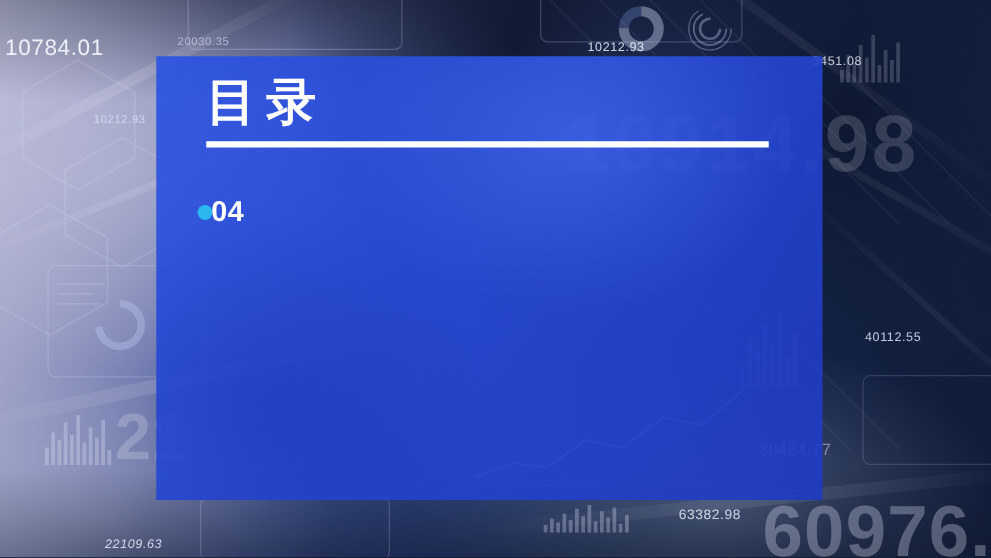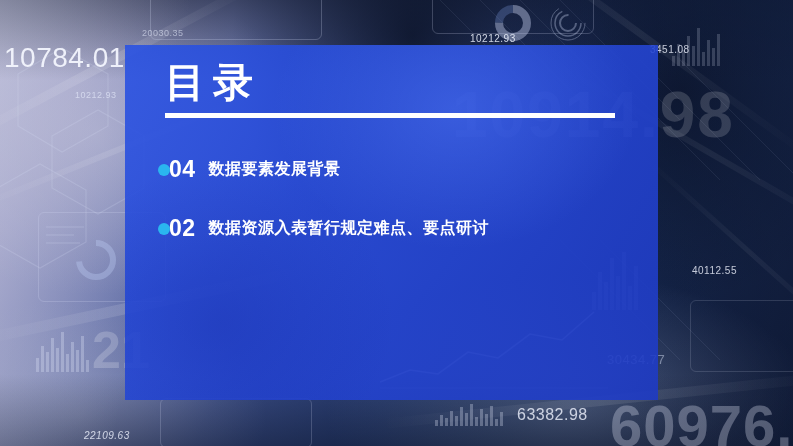--- a/index.html
+++ b/index.html
@@ -223,51 +223,45 @@
     <svg width="230" height="90" viewBox="0 0 230 90" fill="none">
       <polyline points="0,82 30,70 58,74 88,52 118,58 150,34 182,40 214,12" stroke="rgba(235,240,255,.75)" stroke-width="1.6"></polyline>
       <line x1="0" y1="88" x2="228" y2="88" stroke="rgba(220,228,250,.45)" stroke-width="1"></line>
     </svg>
   </div>
 
   <div class="ghost" style="left:452px;top:78px;font-size:64px;letter-spacing:2px;">10914.98</div>
   <div class="ghost" style="left:610px;top:392px;font-size:58px;letter-spacing:1px;color:rgba(235,240,255,.30);">60976.21</div>
   <div class="ghost" style="left:92px;top:320px;font-size:52px;color:rgba(255,255,255,.20);">21</div>
 
-  <div class="num" style="left:4px;top:42px;font-size:28px;color:rgba(245,247,255,.92);">10784.01</div>
+  <div class="num" style="left:4px;top:28px;font-size:18px;color:rgba(245,247,255,.92);">10784.01</div>
   <div class="num" style="left:142px;top:28px;font-size:9px;color:rgba(235,240,255,.55);">20030.35</div>
   <div class="num" style="left:75px;top:90px;font-size:9px;color:rgba(235,240,255,.60);">10212.93</div>
   <div class="num" style="left:470px;top:33px;font-size:10px;color:rgba(240,244,255,.85);">10212.93</div>
   <div class="num" style="left:650px;top:44px;font-size:10px;color:rgba(240,244,255,.80);">3451.08</div>
   <div class="num" style="left:692px;top:265px;font-size:10px;color:rgba(240,244,255,.80);text-align:center;">40112.55</div>
-  <div class="num" style="left:517px;top:406px;font-size:16px;color:rgba(240,244,255,.80);">63382.98</div>
+  <div class="num" style="left:543px;top:406px;font-size:11px;color:rgba(240,244,255,.80);">63382.98</div>
   <div class="num" style="left:84px;top:430px;font-size:10px;color:rgba(240,244,255,.80);font-style:italic;">22109.63</div>
   <div class="num" style="left:607px;top:352px;font-size:13px;color:rgba(225,232,252,.45);">30434.77</div>
 
   <div class="panel">
     <div class="panel-tint"></div>
 
     <div class="panel-inner">
 
       <div class="title">目录</div>
 
       <div class="rule"></div>
 
       <div class="toc">
 
         <div class="toc-item">
           <span class="dot"></span>
           <span class="idx">04</span>
-          <span class="ttl">数据要素发展背景</span>
         </div>
 
-        <div class="toc-item">
-          <span class="dot"></span>
-          <span class="idx">02</span>
-          <span class="ttl">数据资源入表暂行规定难点、要点研讨</span>
-        </div>
 
 
       </div>
     </div>
   </div>
 
 </div>
 
 </body></html>

